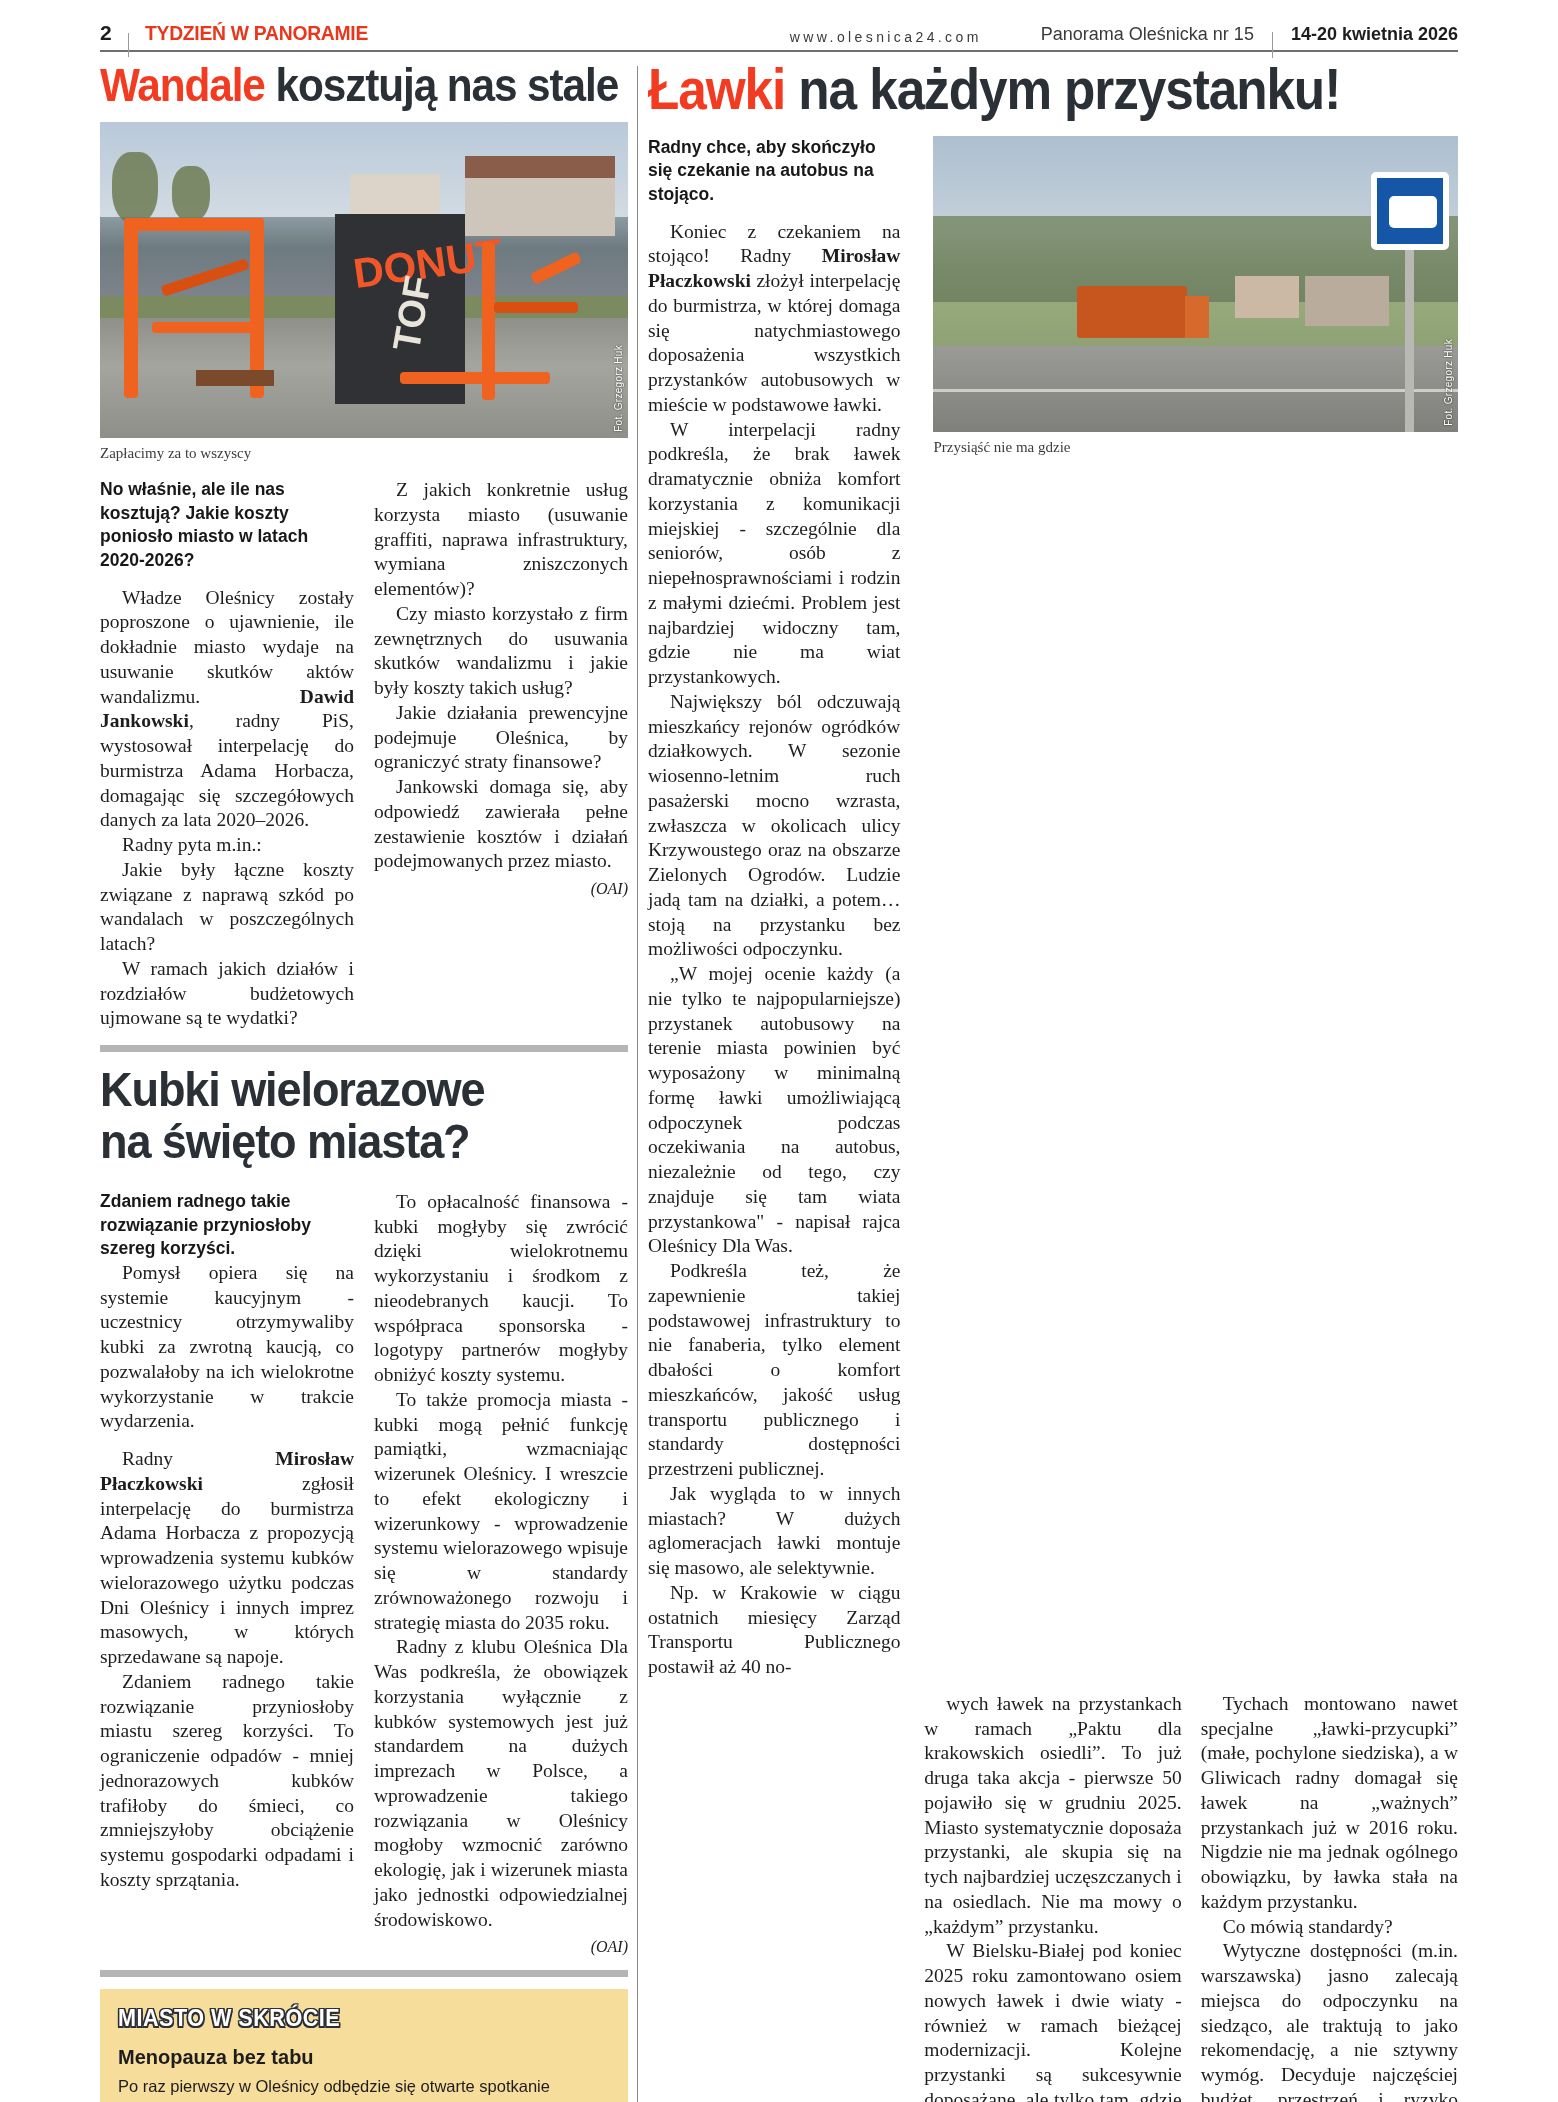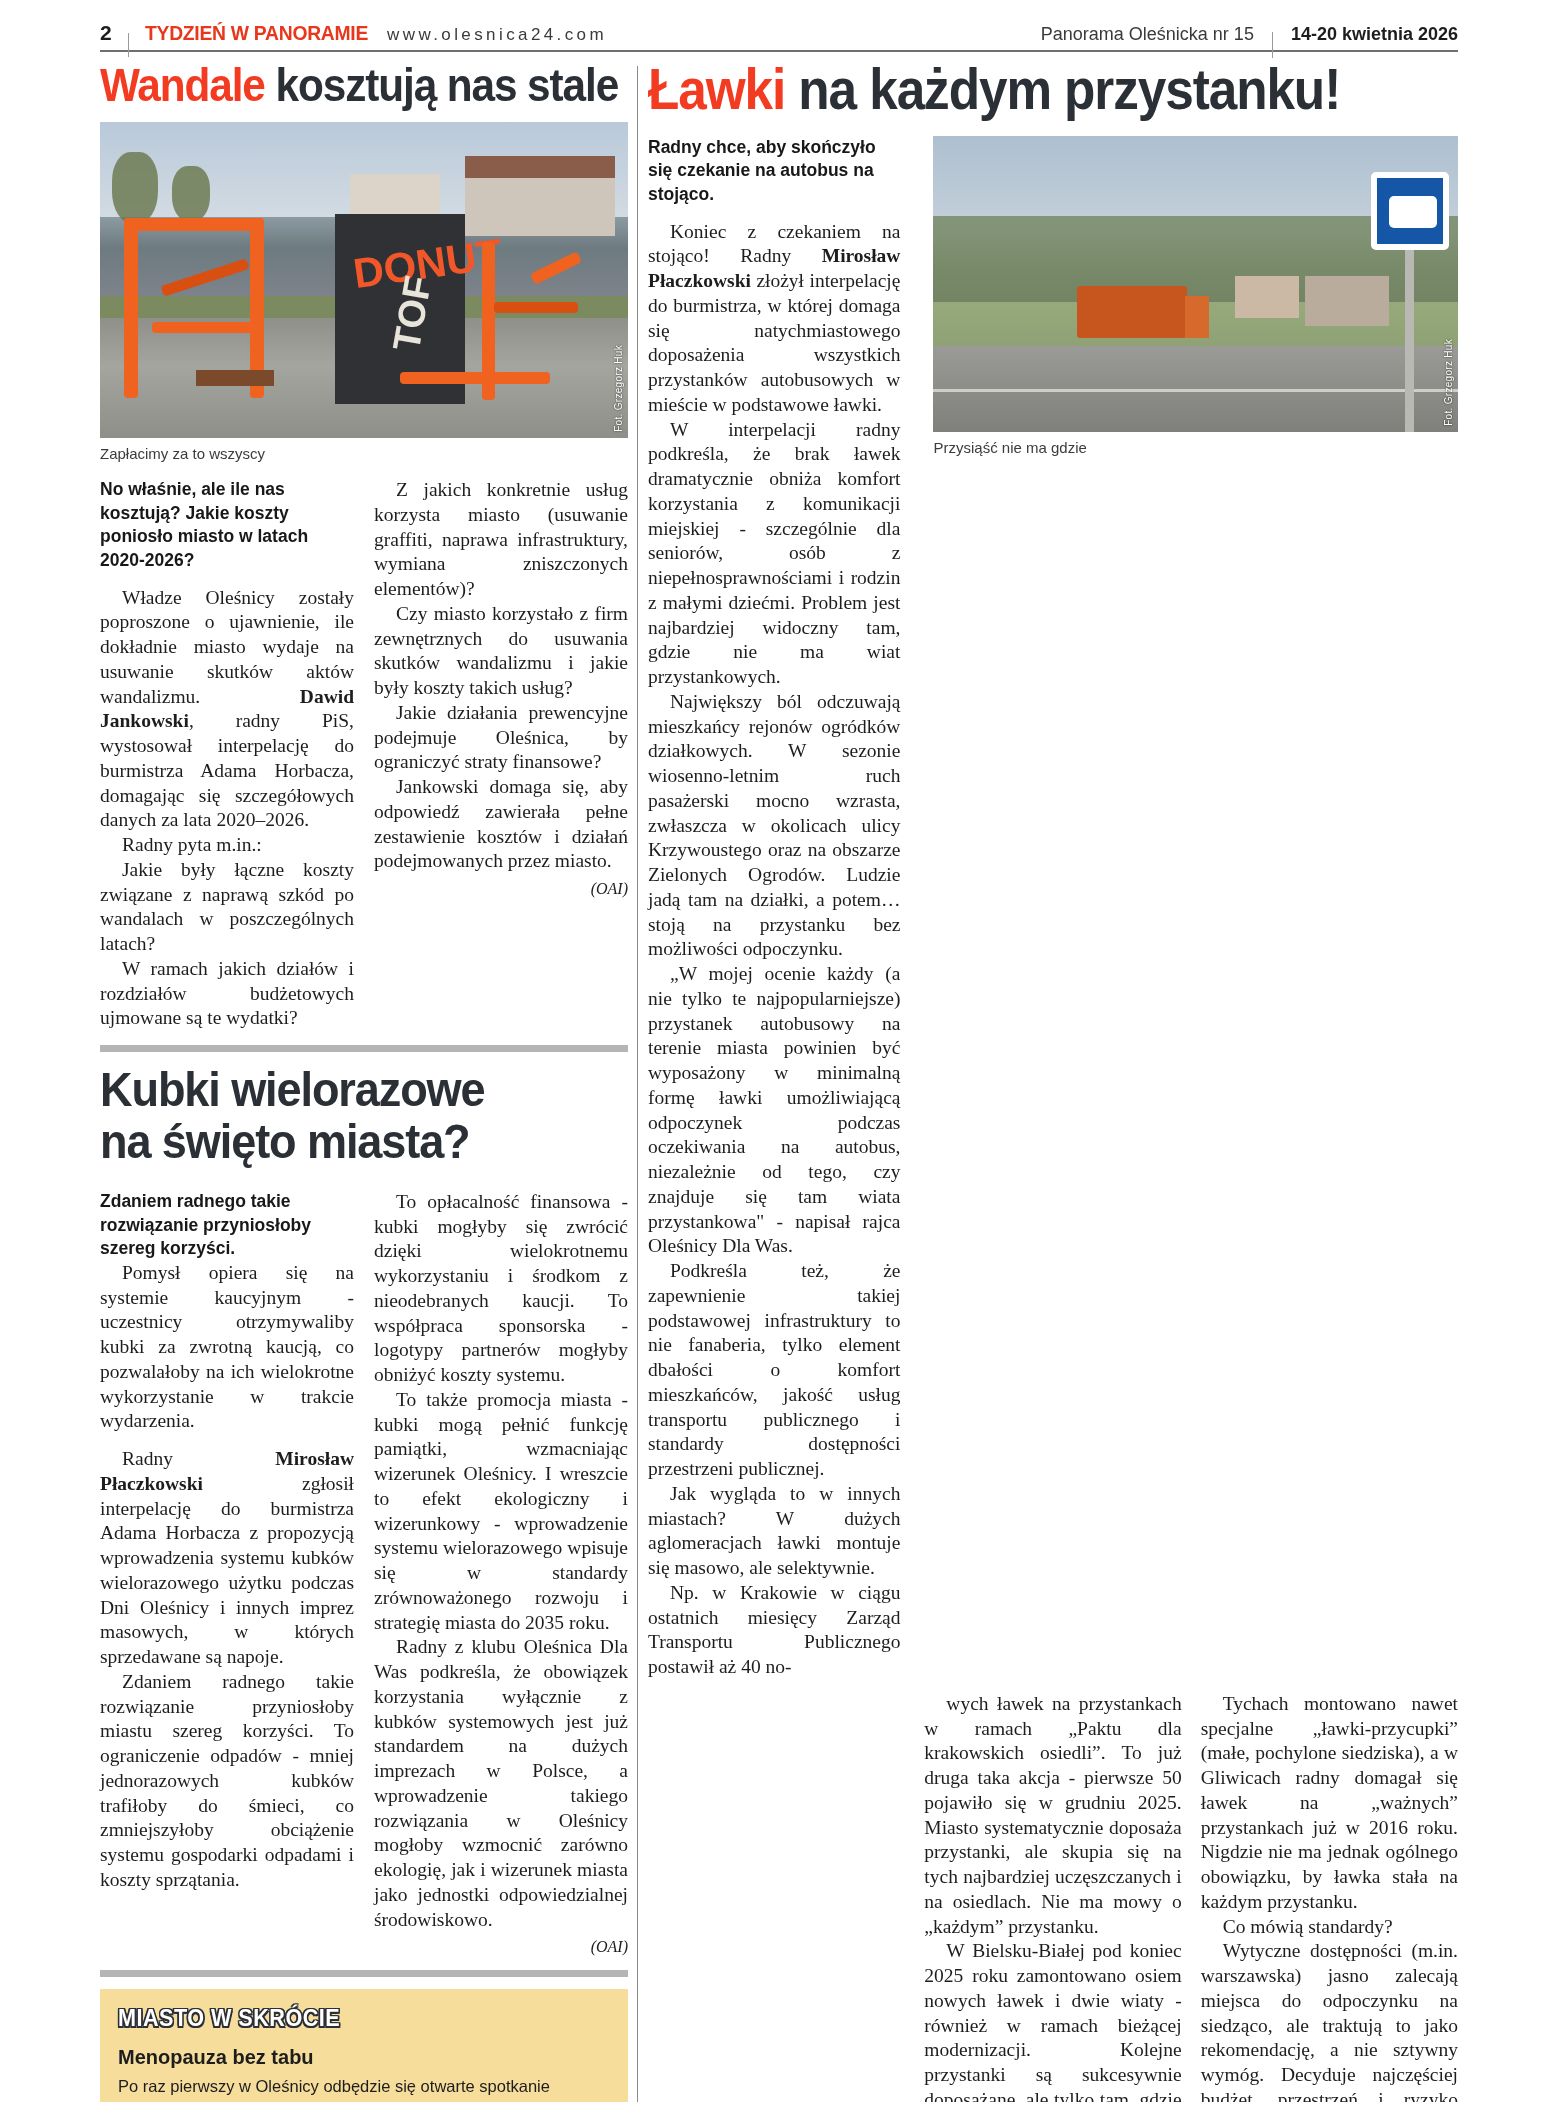--- a/index.html
+++ b/index.html
@@ -11,21 +11,21 @@
     color:#1d1d1d;
   }
   .page { position:relative; width:1558px; height:2102px; padding:0 100px; }
 
   
   .masthead { display:flex; align-items:flex-end; height:40px; padding-top:45px; }
   .mh-page { font-family:"Liberation Sans", sans-serif; font-weight:bold; font-size:21px; color:#1d1d1d; }
   .mh-div { width:1px; background:#9a9a9a; height:24px; margin:0 16px; align-self:center; }
   .mh-section { font-family:"Liberation Sans", sans-serif; font-weight:bold; font-size:21px;
                 color:#e8371a; letter-spacing:-0.3px; transform:scaleX(0.92); transform-origin:left center; }
-  .mh-site { flex:1; text-align:left; font-family:"Liberation Sans", sans-serif; font-size:17px;
+  .mh-site { flex:1; text-align:right; font-family:"Liberation Sans", sans-serif; font-size:14px;
              color:#3a3a3a; letter-spacing:3.4px; padding-right:59px; }
   .mh-title { font-family:"Liberation Sans", sans-serif; font-size:18px; color:#3a3a3a; }
   .mh-div2 { width:1px; background:#9a9a9a; height:26px; margin:0 18px; align-self:center; }
   .mh-date { font-family:"Liberation Sans", sans-serif; font-weight:bold; font-size:18px; color:#1d1d1d;margin-top:20px; }
   .mh-rule { height:2px; background:#6f6f6f; margin-top:5px; }
 
   
   .panes { display:flex; margin-top:10px; }
   .pane-left  { width:528px; }
   .pane-gap   { width:20px; position:relative; }
@@ -41,21 +41,21 @@
 
   .hl-kubki { font-size:49px; line-height:1.06; transform:scaleX(0.92); transform-origin:left top; }
 
   .grayrule { height:7px; background:#b5b5b5; margin:14px 0 12px 0; }
 
   
   .photo { position:relative; overflow:hidden; }
   .credit { position:absolute; right:4px; bottom:6px; writing-mode:vertical-rl;
             transform:rotate(180deg); font-family:"Liberation Sans", sans-serif;
             font-size:10px; color:#ffffff; letter-spacing:0.3px; text-shadow:0 0 2px rgba(0,0,0,.8); }
-  .caption { font-family:Liberation Sans, sans-serif; font-size:15px; color:#3c3c3c;
+  .caption { font-family:Liberation Serif, serif; font-size:15px; color:#3c3c3c;
              padding:7px 0 0 0; }
 
   
   .ph-play { width:100%; height:316px;
     background:
       linear-gradient(180deg,#9fb2c4 0%,#b7c5d2 28%,#8c9aa2 30%,#6d7b80 40%,#7d838a 55%,#8e8e8e 100%);
     position:relative; }
   .ph-play .sky { position:absolute; left:0; top:0; right:0; height:95px;
     background:linear-gradient(180deg,#b9c9da,#d2dbe2); }
   .ph-play .house { position:absolute; left:365px; top:34px; width:150px; height:80px;

